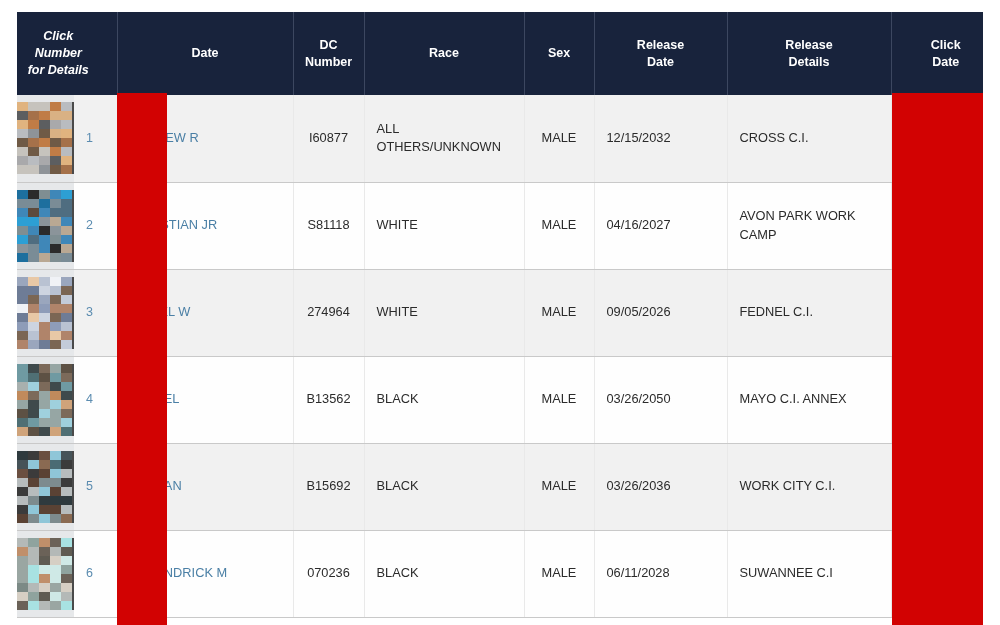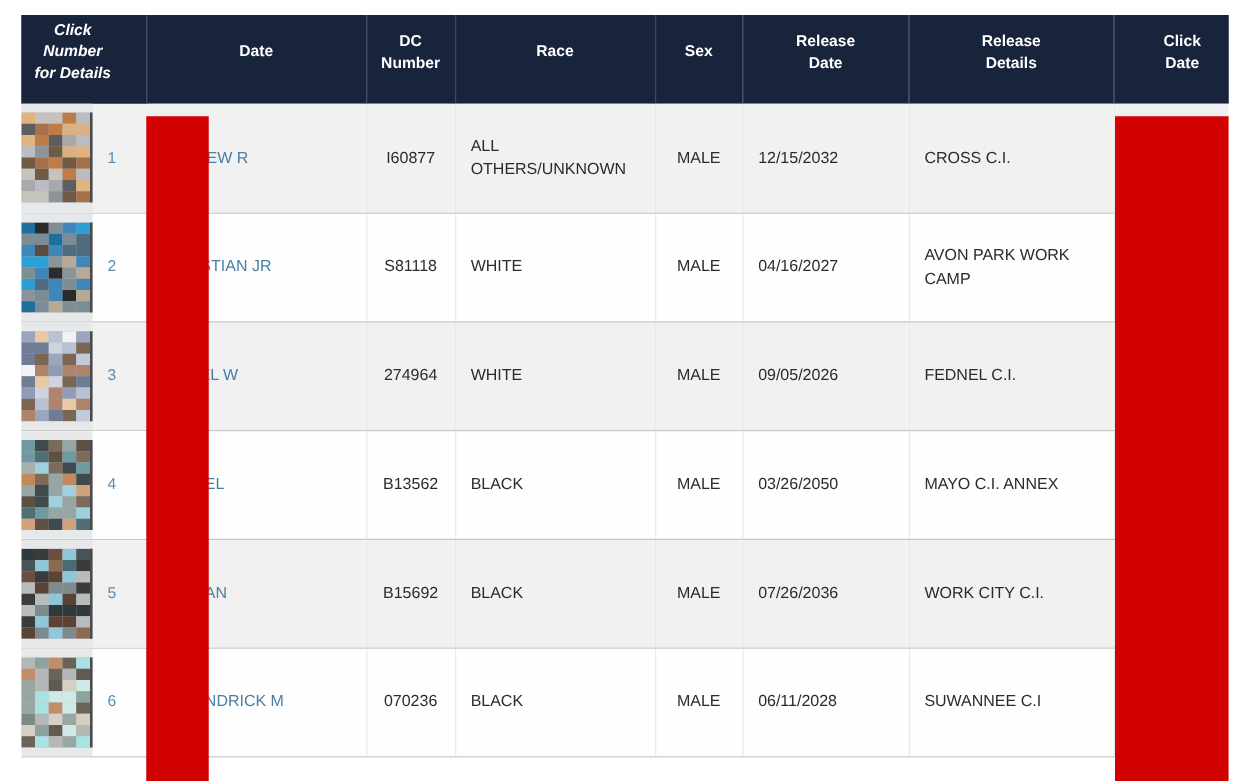--- a/index.html
+++ b/index.html
@@ -21,20 +21,21 @@
     top: 0;
     width: 1000px;
     height: 625px;
     overflow: hidden;
   }
 
   table.roster {
     border-collapse: collapse;
     table-layout: fixed;
     width: 1000px;
+    margin-top: 12px;
   }
 
   
   col.c-thumb    { width: 117px; }
   col.c-name     { width: 176px; }
   col.c-dc       { width: 71px;  }
   col.c-race     { width: 160px; }
   col.c-sex      { width: 70px;  }
   col.c-release  { width: 133px; }
   col.c-facility { width: 164px; }
@@ -503,21 +504,21 @@
                 <span class="px" style="left: 60%; top: 87.5%; background: rgb(125, 139, 142);"></span>
                 <span class="px" style="left: 80%; top: 87.5%; background: rgb(138, 106, 82);"></span>
               </div>
               <span class="row-num">5</span>
             </div>
           </td>
           <td class="cell-name"><a class="inmate-link" href="#">LEQUAN</a></td>
           <td class="cell-dc">B15692</td>
           <td class="cell-race">BLACK</td>
           <td class="cell-sex">MALE</td>
-          <td class="cell-release">07/26/2036</td>
+          <td class="cell-release">03/26/2036</td>
           <td class="cell-facility">WORK CITY C.I.</td>
           <td class="cell-birth"></td>
         </tr>
         <tr class="row-even">
           <td class="cell-thumb">
             <div class="thumb-backdrop"></div>
             <div class="thumb-wrap">
               <div class="mug-thumb">
                 <span class="px" style="left: 0%; top: 0%; background: rgb(180, 185, 183);"></span>
                 <span class="px" style="left: 20%; top: 0%; background: rgb(143, 163, 158);"></span>

